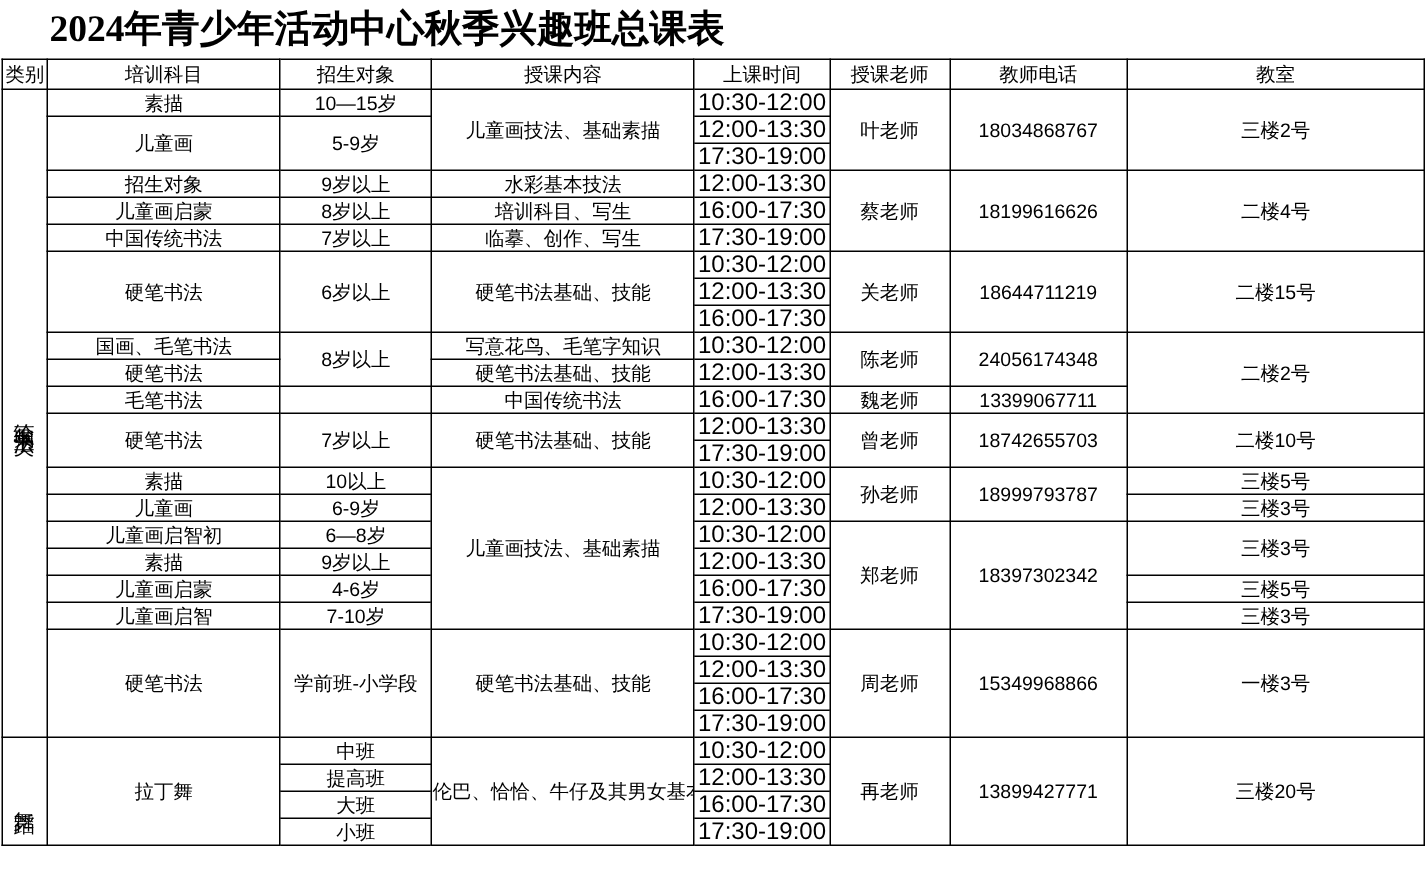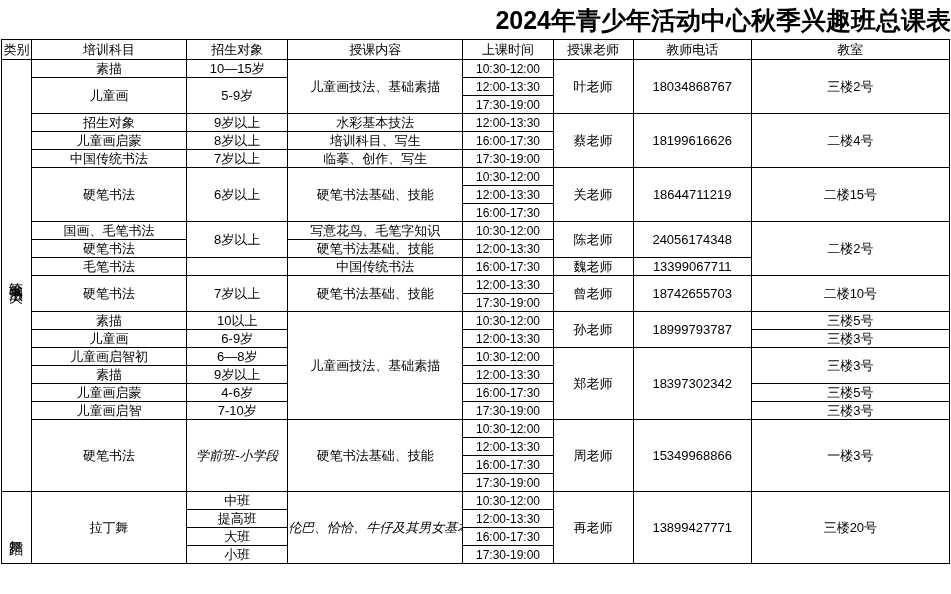--- a/index.html
+++ b/index.html
@@ -14,28 +14,29 @@
     color: #000000;
     overflow: hidden;
   }
   .page {
     width: 951px;
     height: 594px;
     position: relative;
     box-sizing: border-box;
   }
   .title {
-    text-align: right;
+    text-align: left;
     font-size: 25px;
     font-weight: bold;
     line-height: 36px;
     padding-top: 2px;
     padding-bottom: 1px;
     letter-spacing: 0px;
-    font-family: Liberation Sans, sans-serif;
+    font-family: Liberation Serif, serif;
+    padding-left: 33px;
   }
   table.sched {
     border-collapse: collapse;
     table-layout: fixed;
     width: 949px;
     margin-left: 1px;
     font-size: 13px;
   }
   table.sched td, table.sched th {
     border: 1px solid #000000;
@@ -59,29 +60,28 @@
     width: 28px;
   }
   .cat-inner {
     writing-mode: vertical-rl;
     text-orientation: upright;
     letter-spacing: 2px;
     display: inline-block;
     line-height: 18px;
   }
   .time-cell {
-    font-size: 12px;
+    font-size: 16px;
   }
   .subject {
     font-weight: bold;
   }
   .nowrapwrap {
     white-space: normal;
     line-height: 15px;
-    font-style: italic;
   }
   col.c0 { width: 30px; }
   col.c1 { width: 155px; }
   col.c2 { width: 101px; }
   col.c3 { width: 175px; }
   col.c4 { width: 90px; }
   col.c5 { width: 80px; }
   col.c6 { width: 118px; }
   col.c7 { width: 198px; }
 </style>

